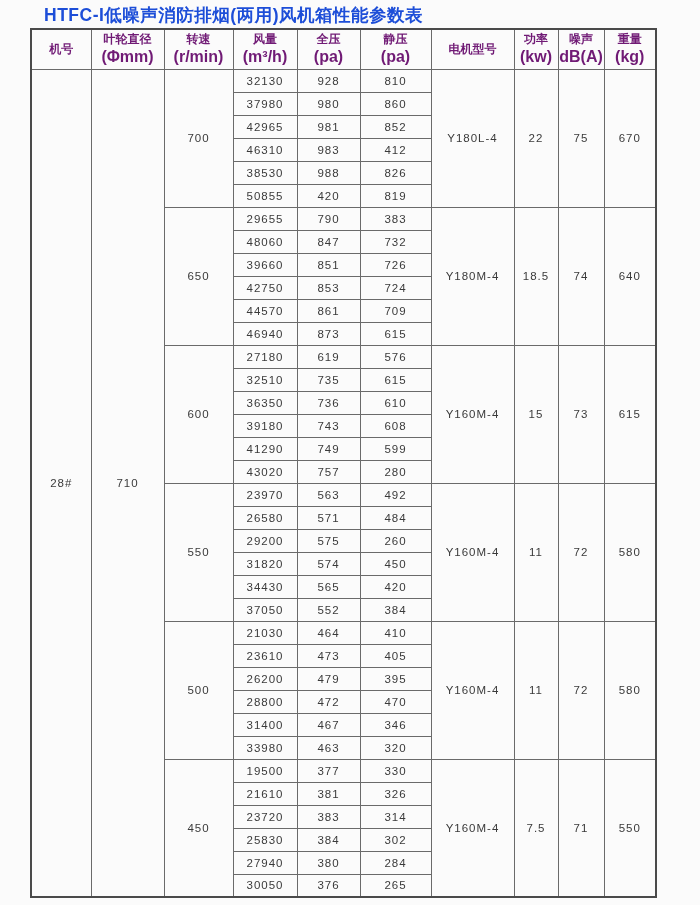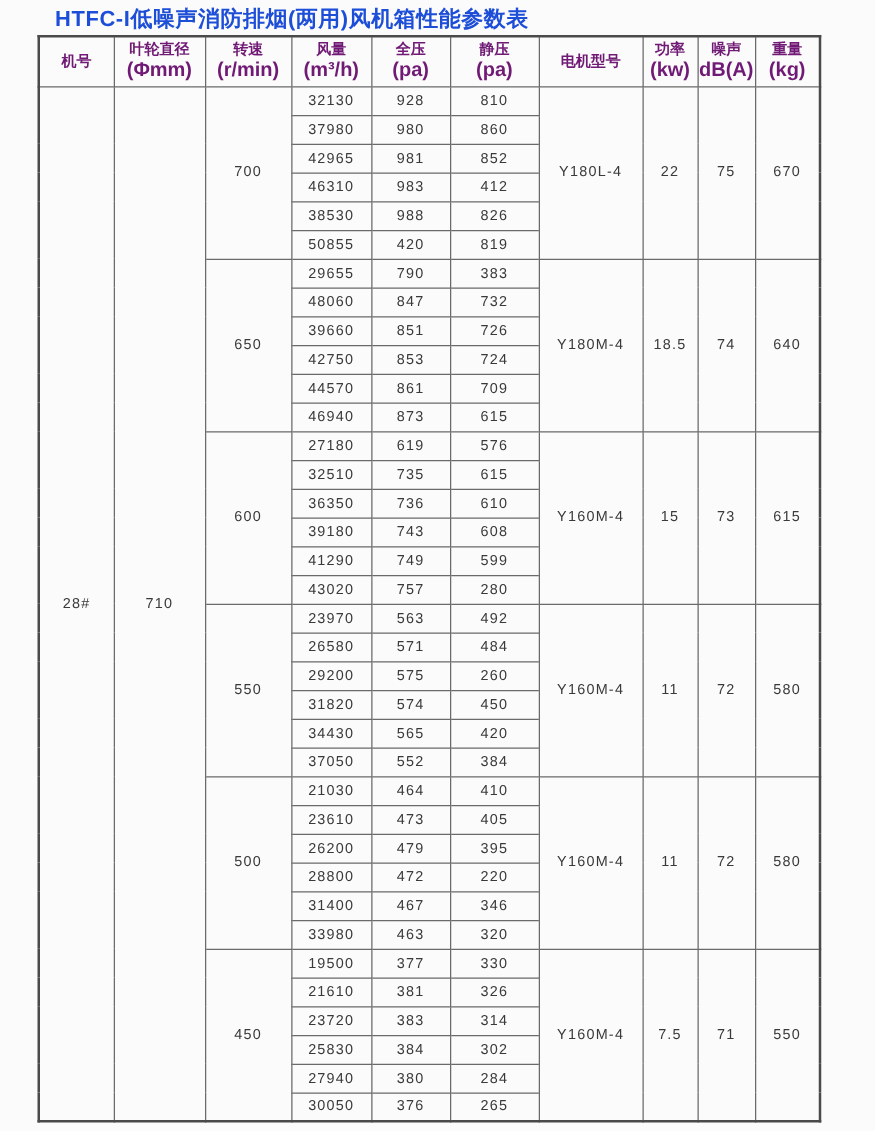--- a/index.html
+++ b/index.html
@@ -273,21 +273,21 @@
         <td>405</td>
       </tr>
       <tr>
         <td>26200</td>
         <td>479</td>
         <td>395</td>
       </tr>
       <tr>
         <td>28800</td>
         <td>472</td>
-        <td>220</td>
+        <td>470</td>
       </tr>
       <tr>
         <td>31400</td>
         <td>467</td>
         <td>346</td>
       </tr>
       <tr>
         <td>33980</td>
         <td>463</td>
         <td>320</td>

